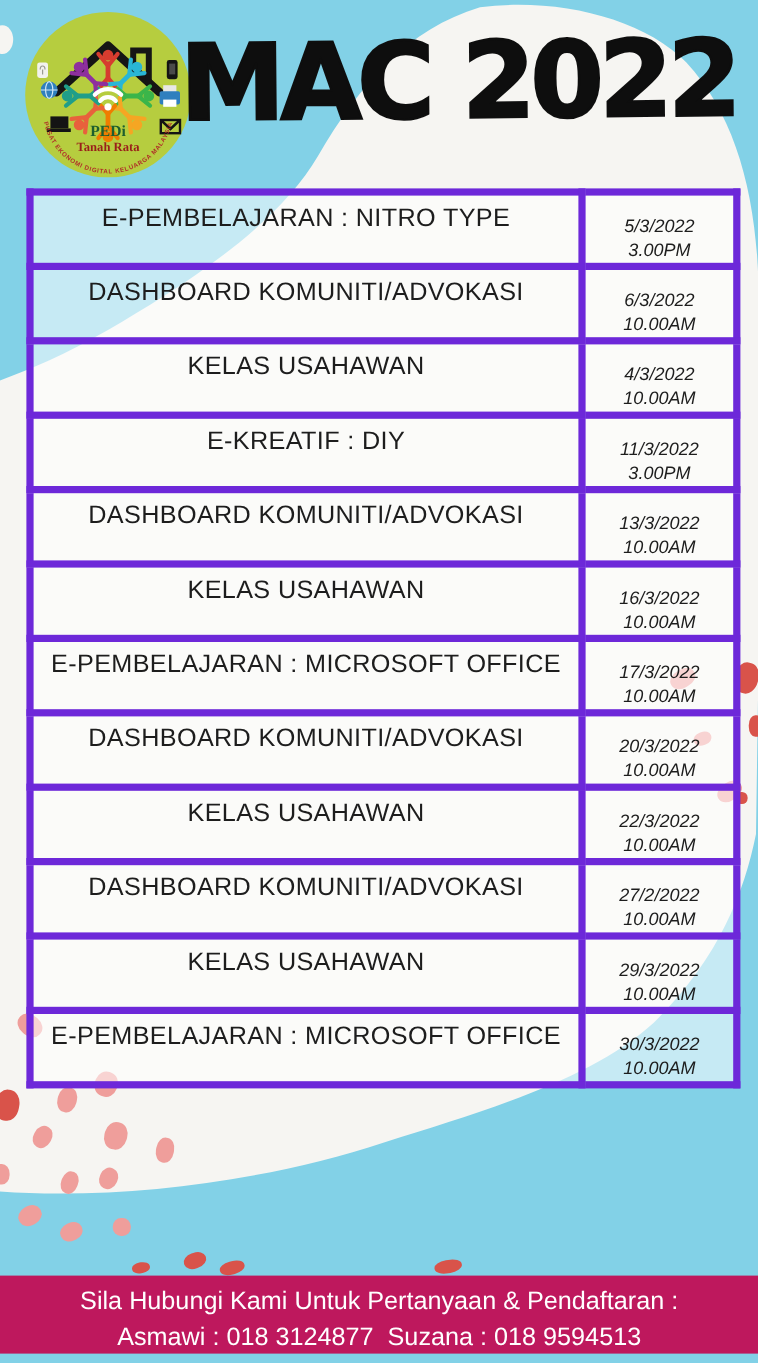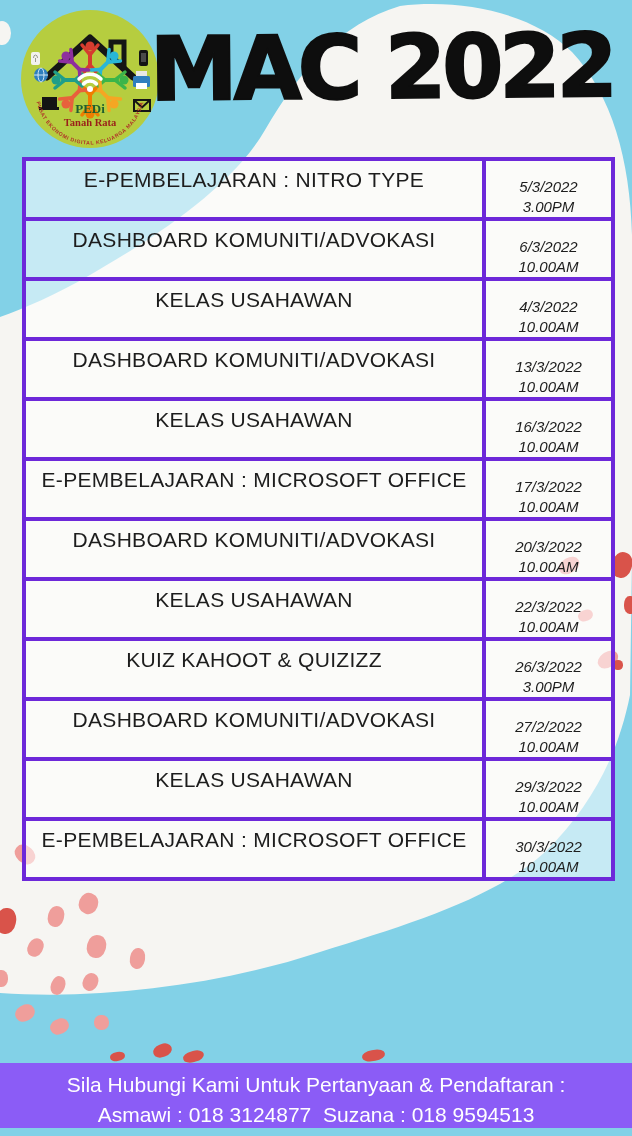--- a/index.html
+++ b/index.html
@@ -21,21 +21,21 @@
     color:#0e0e0e; letter-spacing:-4px;
     -webkit-text-stroke:2px #0e0e0e;
     transform:rotate(-0.5deg);
   }
 
   table.schedule {
     position:absolute; left:22px; top:157px; width:589px;
     border-collapse:collapse; table-layout:fixed;
   }
   table.schedule td {
-    border:4px solid #6d28d9;
+    border:6px solid #6d28d9;
     background:rgba(255,255,255,0.55);
     height:60px; box-sizing:border-box;
     color:#1d1d1d;
   }
   td.activity {
     width:460px; text-align:center; vertical-align:top;
     padding-top:7px; font-size:21px; letter-spacing:0.3px;
   }
   td.datetime {
     width:129px; text-align:center; vertical-align:top;
@@ -213,20 +213,27 @@
           </td>
         </tr>
         <tr>
           <td class="activity">KELAS USAHAWAN</td>
           <td class="datetime">
             <div>4/3/2022</div>
             <div>10.00AM</div>
           </td>
         </tr>
         <tr>
+          <td class="activity">E-KREATIF : DIY</td>
+          <td class="datetime">
+            <div>11/3/2022</div>
+            <div>3.00PM</div>
+          </td>
+        </tr>
+        <tr>
           <td class="activity">DASHBOARD KOMUNITI/ADVOKASI</td>
           <td class="datetime">
             <div>13/3/2022</div>
             <div>10.00AM</div>
           </td>
         </tr>
         <tr>
           <td class="activity">KELAS USAHAWAN</td>
           <td class="datetime">
             <div>16/3/2022</div>
@@ -245,27 +252,20 @@
           <td class="datetime">
             <div>20/3/2022</div>
             <div>10.00AM</div>
           </td>
         </tr>
         <tr>
           <td class="activity">KELAS USAHAWAN</td>
           <td class="datetime">
             <div>22/3/2022</div>
             <div>10.00AM</div>
-          </td>
-        </tr>
-        <tr>
-          <td class="activity">KUIZ KAHOOT &amp; QUIZIZZ</td>
-          <td class="datetime">
-            <div>26/3/2022</div>
-            <div>3.00PM</div>
           </td>
         </tr>
         <tr>
           <td class="activity">DASHBOARD KOMUNITI/ADVOKASI</td>
           <td class="datetime">
             <div>27/2/2022</div>
             <div>10.00AM</div>
           </td>
         </tr>
         <tr>
@@ -278,18 +278,18 @@
         <tr>
           <td class="activity">E-PEMBELAJARAN : MICROSOFT OFFICE</td>
           <td class="datetime">
             <div>30/3/2022</div>
             <div>10.00AM</div>
           </td>
         </tr>
       </tbody>
   </table>
 
-  <div class="footer" style="background: #8b5cf6;">
+  <div class="footer" style="background: #be185d;">
     <div>Sila Hubungi Kami Untuk Pertanyaan &amp; Pendaftaran :</div>
     <div>Asmawi : 018 3124877 &nbsp;Suzana : 018 9594513</div>
   </div>
 
 </div>
 
 </body></html>

